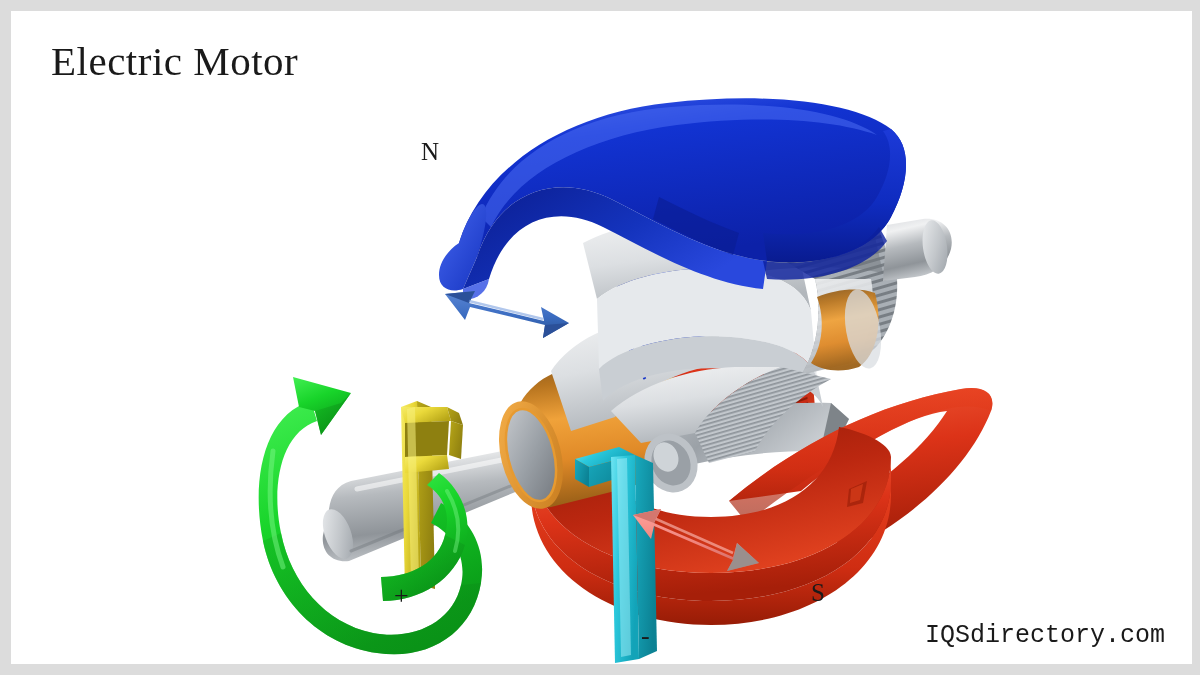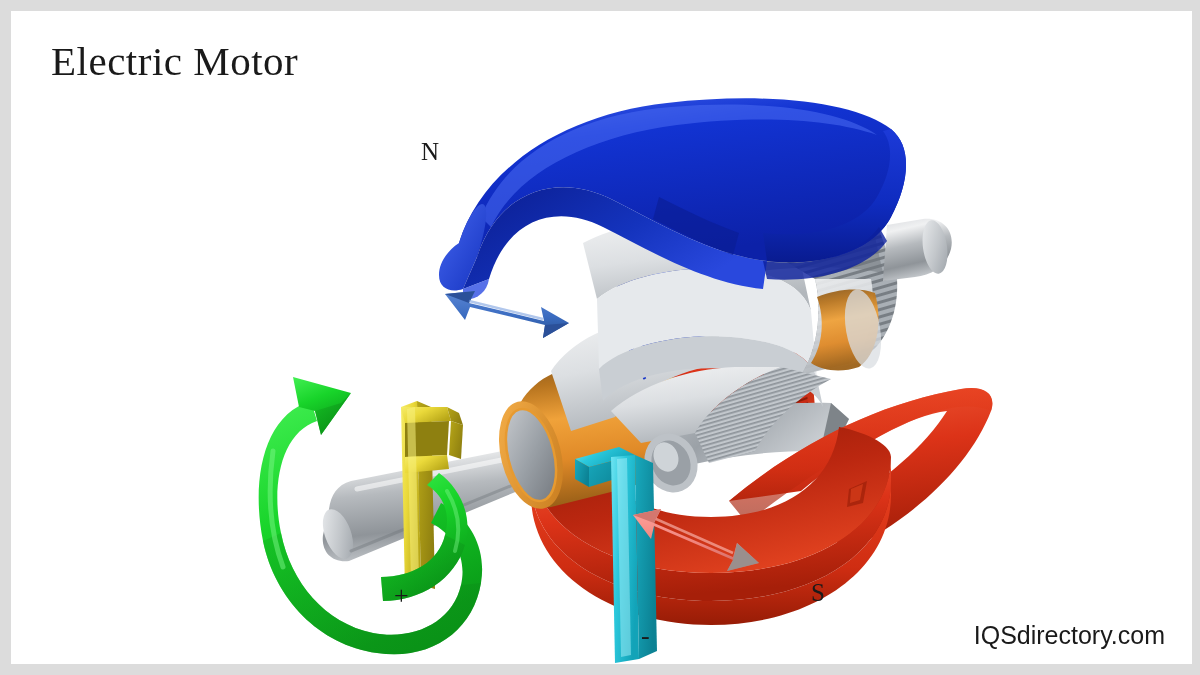--- a/index.html
+++ b/index.html
@@ -25,21 +25,21 @@
     text-align:left;
     font-family:"Liberation Serif", serif;
     font-size:41px;
     color:#1a1a1a;
     letter-spacing:0.5px;
     white-space:nowrap;
     padding-left:40px;
   }
   #watermark{
     position:absolute;right:27px;bottom:14px;
-    font-family:Liberation Sans, sans-serif;
+    font-family:Liberation Mono, monospace;
     font-size:25px;
     color:#1a1a1a;
     white-space:nowrap;
   }
   .lbl{
     position:absolute;
     font-family:"Liberation Serif", serif;
     color:#1a1a1a;
     white-space:nowrap;
   }

